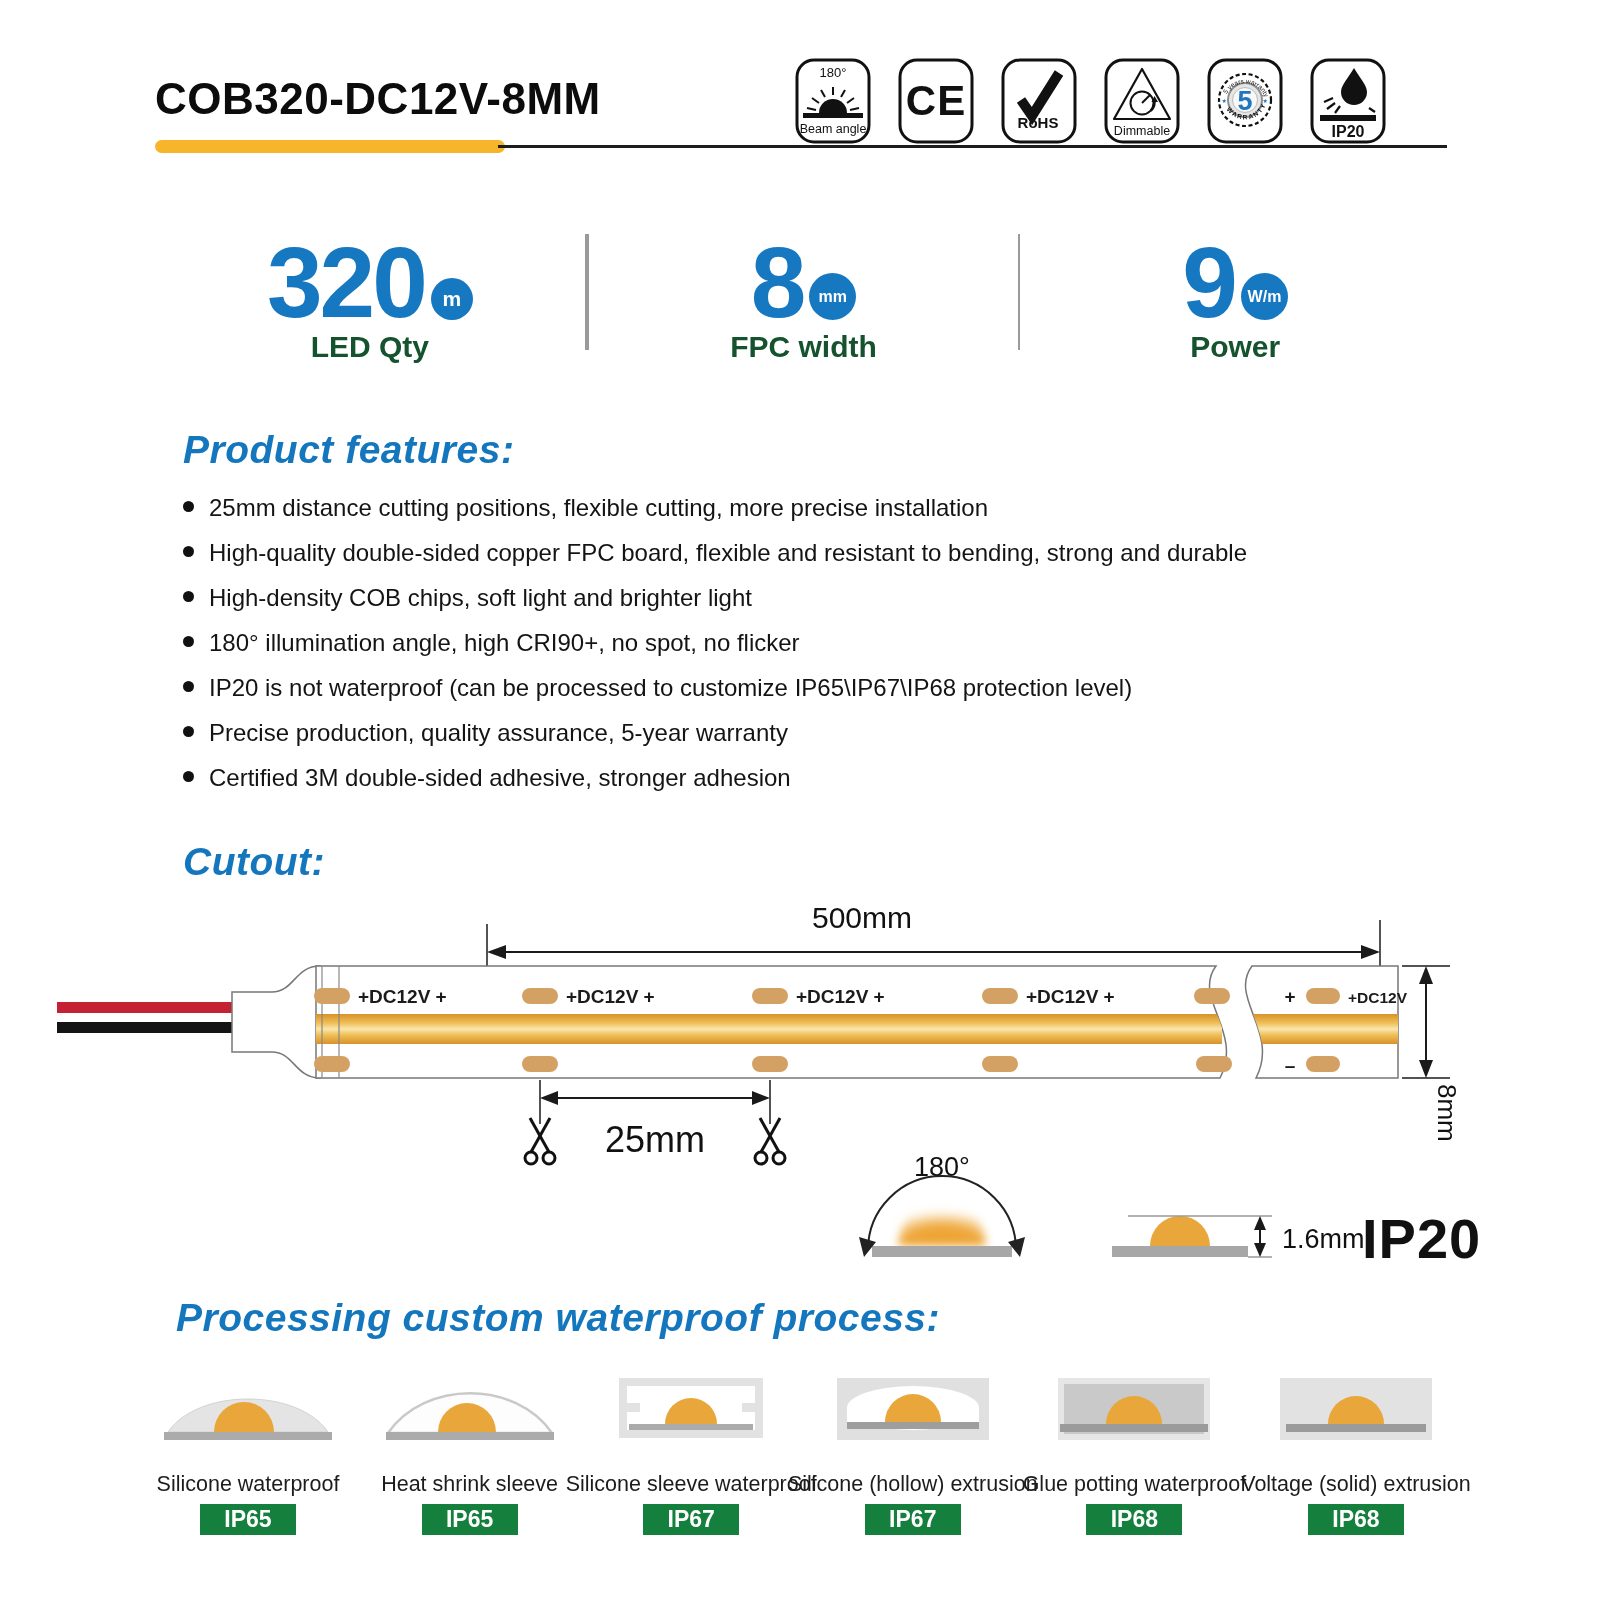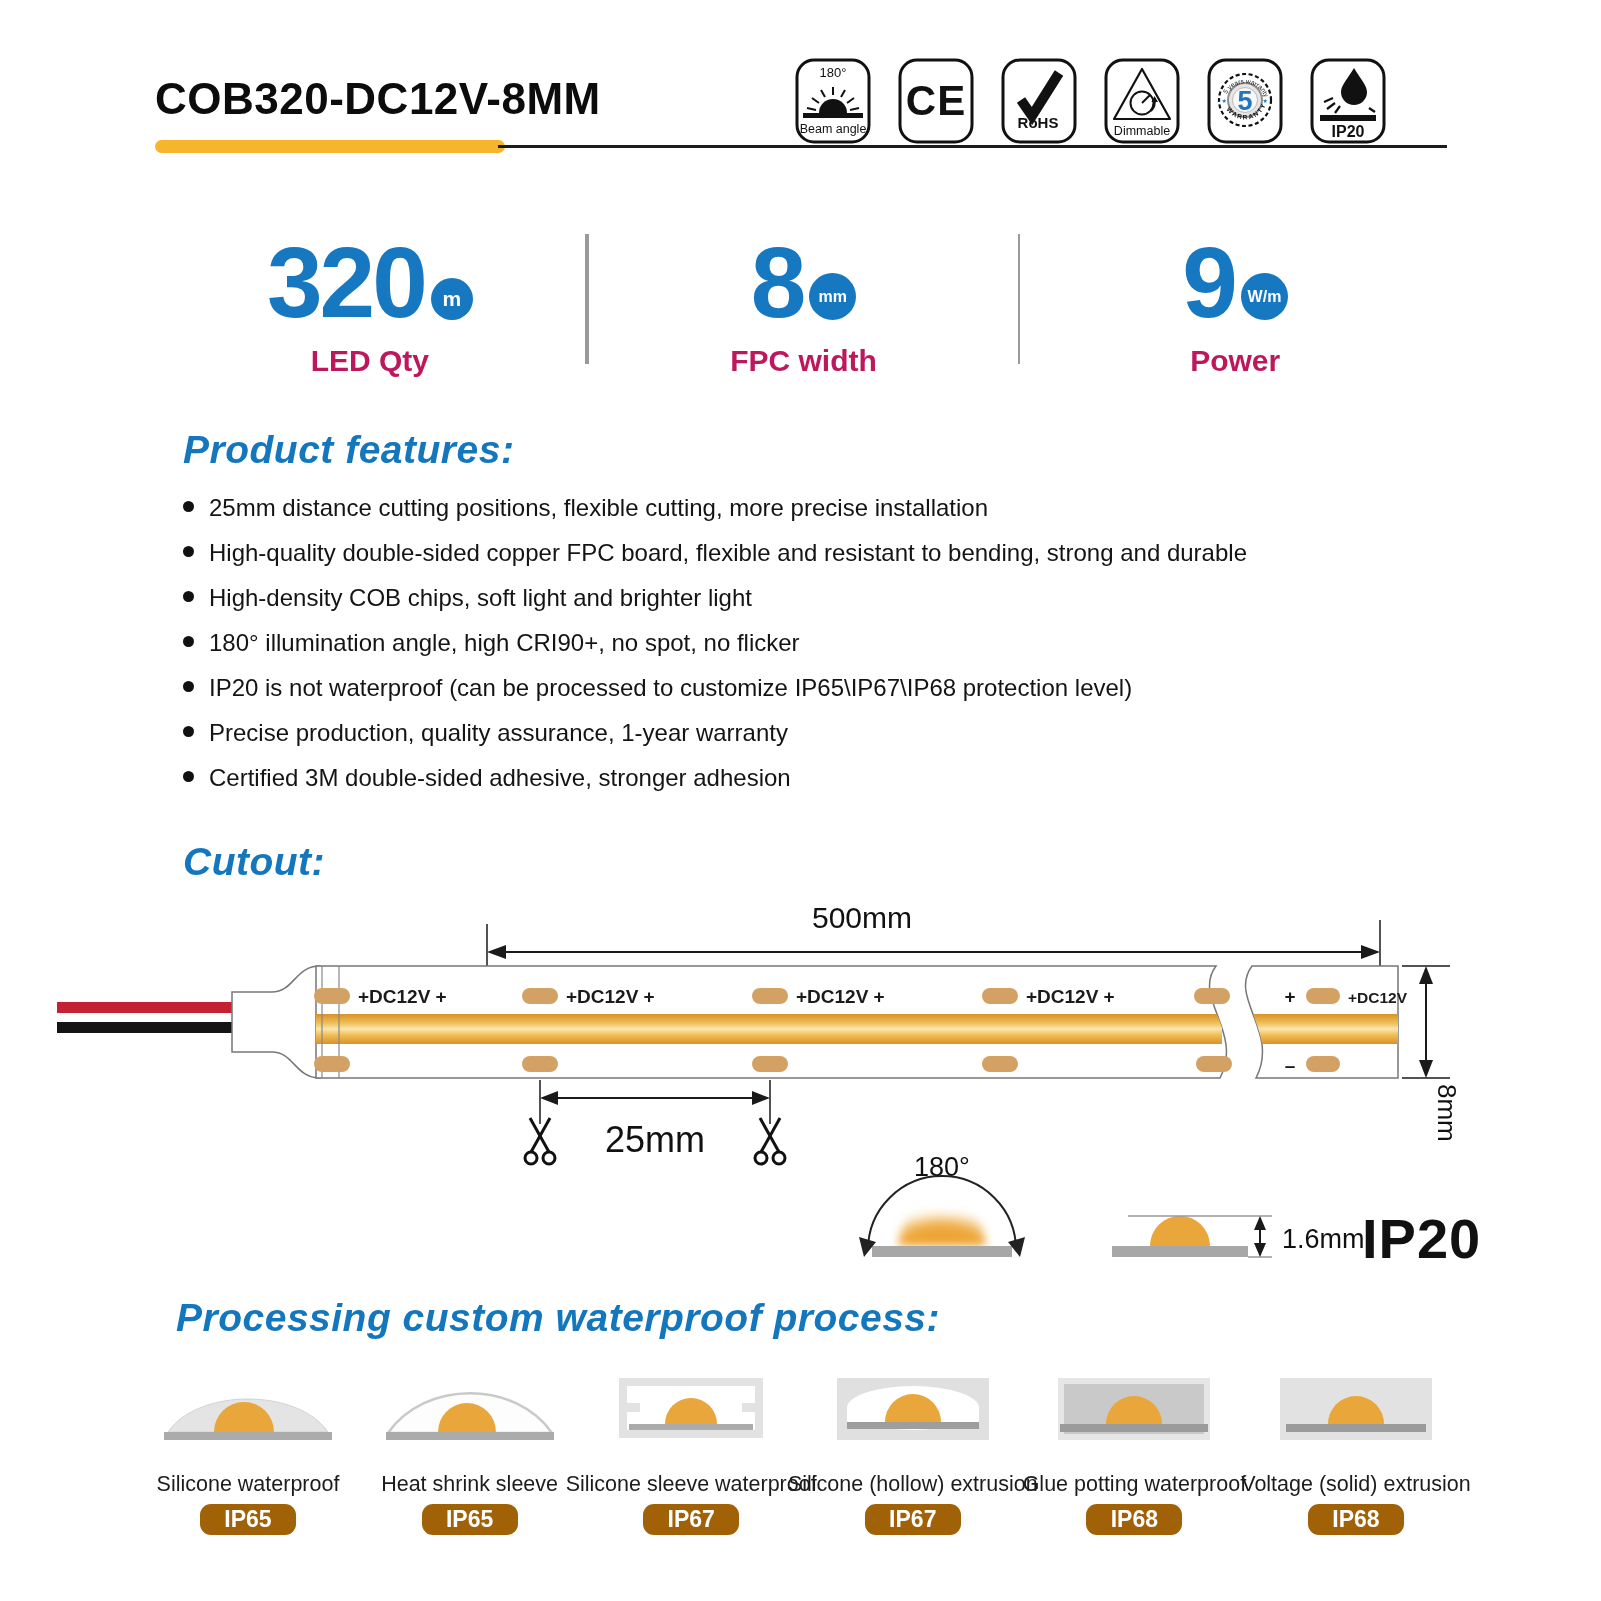--- a/index.html
+++ b/index.html
@@ -18,40 +18,40 @@
 
   
   .specs{position:absolute;left:155px;top:228px;width:1295px;display:flex;align-items:stretch;}
   .spec{flex:1;display:flex;flex-direction:column;align-items:center;}
   .spec-main{display:flex;align-items:flex-end;height:102px;}
   .spec-num{font-size:100px;line-height:96px;font-weight:bold;letter-spacing:-3px;color:#1778C2;}
   .spec-badge{display:flex;align-items:center;justify-content:center;border-radius:50%;
               background:#1778C2;color:#fff;font-weight:bold;margin:0 0 10px 6px;}
   .b-sm{width:42px;height:42px;font-size:21px;}
   .b-md{width:47px;height:47px;font-size:16px;}
-  .spec-label{margin-top:14px;font-size:30px;font-weight:bold;color:#be185d;}
+  .spec-label{font-size:30px;font-weight:bold;color:#14532d;}
   .sep{width:2px;background:#9a9a9a;margin:6px 0 14px 0;}
 
   
   .h-blue{position:absolute;font-size:39px;font-weight:bold;font-style:italic;color:#1477BE;letter-spacing:.5px;}
 
   
   .features{position:absolute;left:183px;top:494px;width:1260px;}
   .feat{display:flex;align-items:flex-start;margin-bottom:17px;font-size:24px;color:#141414;}
   .feat .dot{flex:0 0 11px;width:11px;height:11px;border-radius:50%;background:#111;margin:7px 15px 0 0;}
 
   
   .cutout-svg{position:absolute;left:0;top:880px;}
 
   
   .wp-row{position:absolute;left:148px;top:1372px;width:1308px;display:flex;justify-content:space-between;}
   .wp{display:flex;flex-direction:column;align-items:center;width:200px;}
   .wp-label{margin-top:26px;font-size:21.5px;color:#1c1c1c;white-space:nowrap;}
-  .wp-badge{margin-top:7px;width:96px;height:31px;background:#a16207;color:#fff;font-size:23px;
-            font-weight:bold;display:flex;align-items:center;justify-content:center;border-radius:11px;}
+  .wp-badge{margin-top:7px;width:96px;height:31px;background:#15803d;color:#fff;font-size:23px;
+            font-weight:bold;display:flex;align-items:center;justify-content:center;}
 </style>
 </head>
 <body>
 
 <div id="page">
 
   <div class="title">COB320-DC12V-8MM</div>
   <div class="rule-yellow"></div>
   <div class="rule-black"></div>
 
@@ -168,21 +168,21 @@
     <div class="feat">
         <span class="dot"></span>
         <span>180° illumination angle, high CRI90+, no spot, no flicker</span>
       </div>
     <div class="feat">
         <span class="dot"></span>
         <span>IP20 is not waterproof (can be processed to customize IP65\IP67\IP68 protection level)</span>
       </div>
     <div class="feat">
         <span class="dot"></span>
-        <span>Precise production, quality assurance, 1-year warranty</span>
+        <span>Precise production, quality assurance, 5-year warranty</span>
       </div>
     <div class="feat">
         <span class="dot"></span>
         <span>Certified 3M double-sided adhesive, stronger adhesion</span>
       </div>
   </div>
 
   <div class="h-blue" style="left:183px;top:840px;">Cutout:</div>
 
   <svg class="cutout-svg" width="1601" height="410" viewBox="0 0 1601 410">

